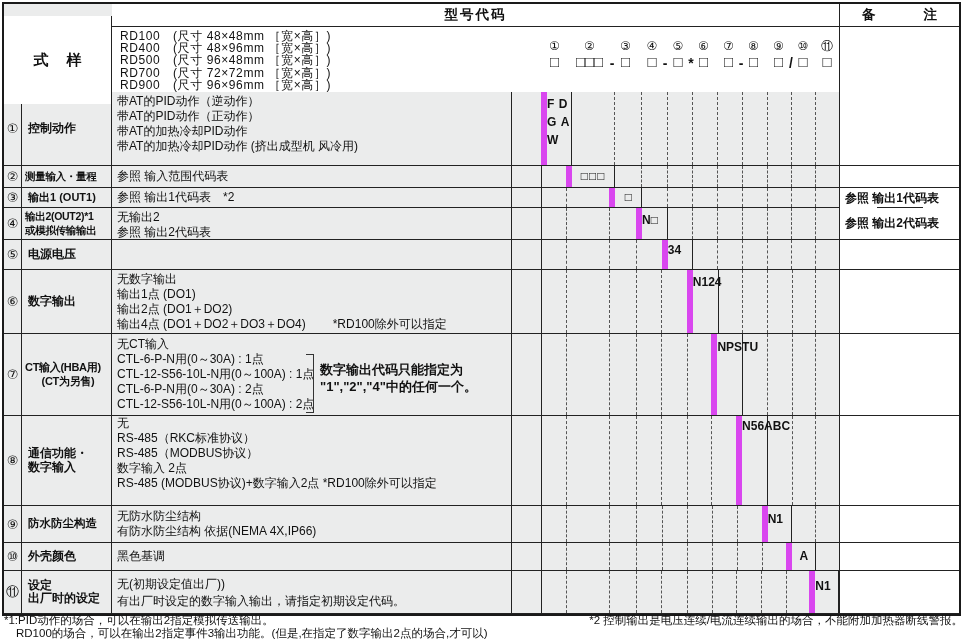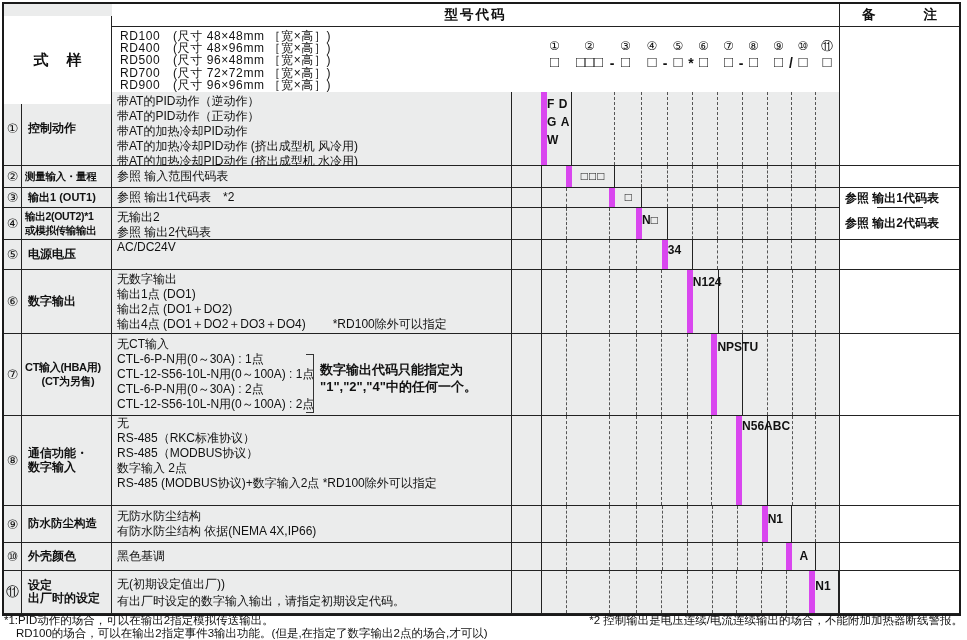--- a/index.html
+++ b/index.html
@@ -133,21 +133,20 @@
     <div class="row" style="height:74px">
       <div class="r-num">①</div>
       <div class="r-label">
           <span>控制动作</span>
         </div>
       <div class="r-content pt2">
         <div class="line">带AT的PID动作（逆动作）</div>
         <div class="line">带AT的PID动作（正动作）</div>
         <div class="line">带AT的加热冷却PID动作</div>
         <div class="line">带AT的加热冷却PID动作 (挤出成型机 风冷用)</div>
-        <div class="line">带AT的加热冷却PID动作 (挤出成型机 水冷用)</div>
       </div>
       <div class="r-spacer"></div>
       <div class="codes">
         <b class="cc w0 on pt2">
           <span class="cd">F</span>
           <span class="cd">D</span>
           <span class="cd">G</span>
           <span class="cd">A</span>
           <span class="cd">W</span>
         </b>
@@ -245,21 +244,20 @@
       </div>
       <div class="r-remark">参照 输出2代码表</div>
     </div>
 
     <div class="row" style="height:30px">
       <div class="r-num">⑤</div>
       <div class="r-label">
           <span>电源电压</span>
         </div>
       <div class="r-content">
-        <div class="line">AC/DC24V</div>
       </div>
       <div class="r-spacer"></div>
       <div class="codes">
         <i class="cc w0"></i>
           <i class="cc w1"></i>
           <i class="cc w2"></i>
           <i class="cc w3"></i>
           <b class="cc w4 on"><span class="cd">3</span><span class="cd">4</span></b>
           <i class="cc w5"></i>
           <i class="cc w6"></i>

